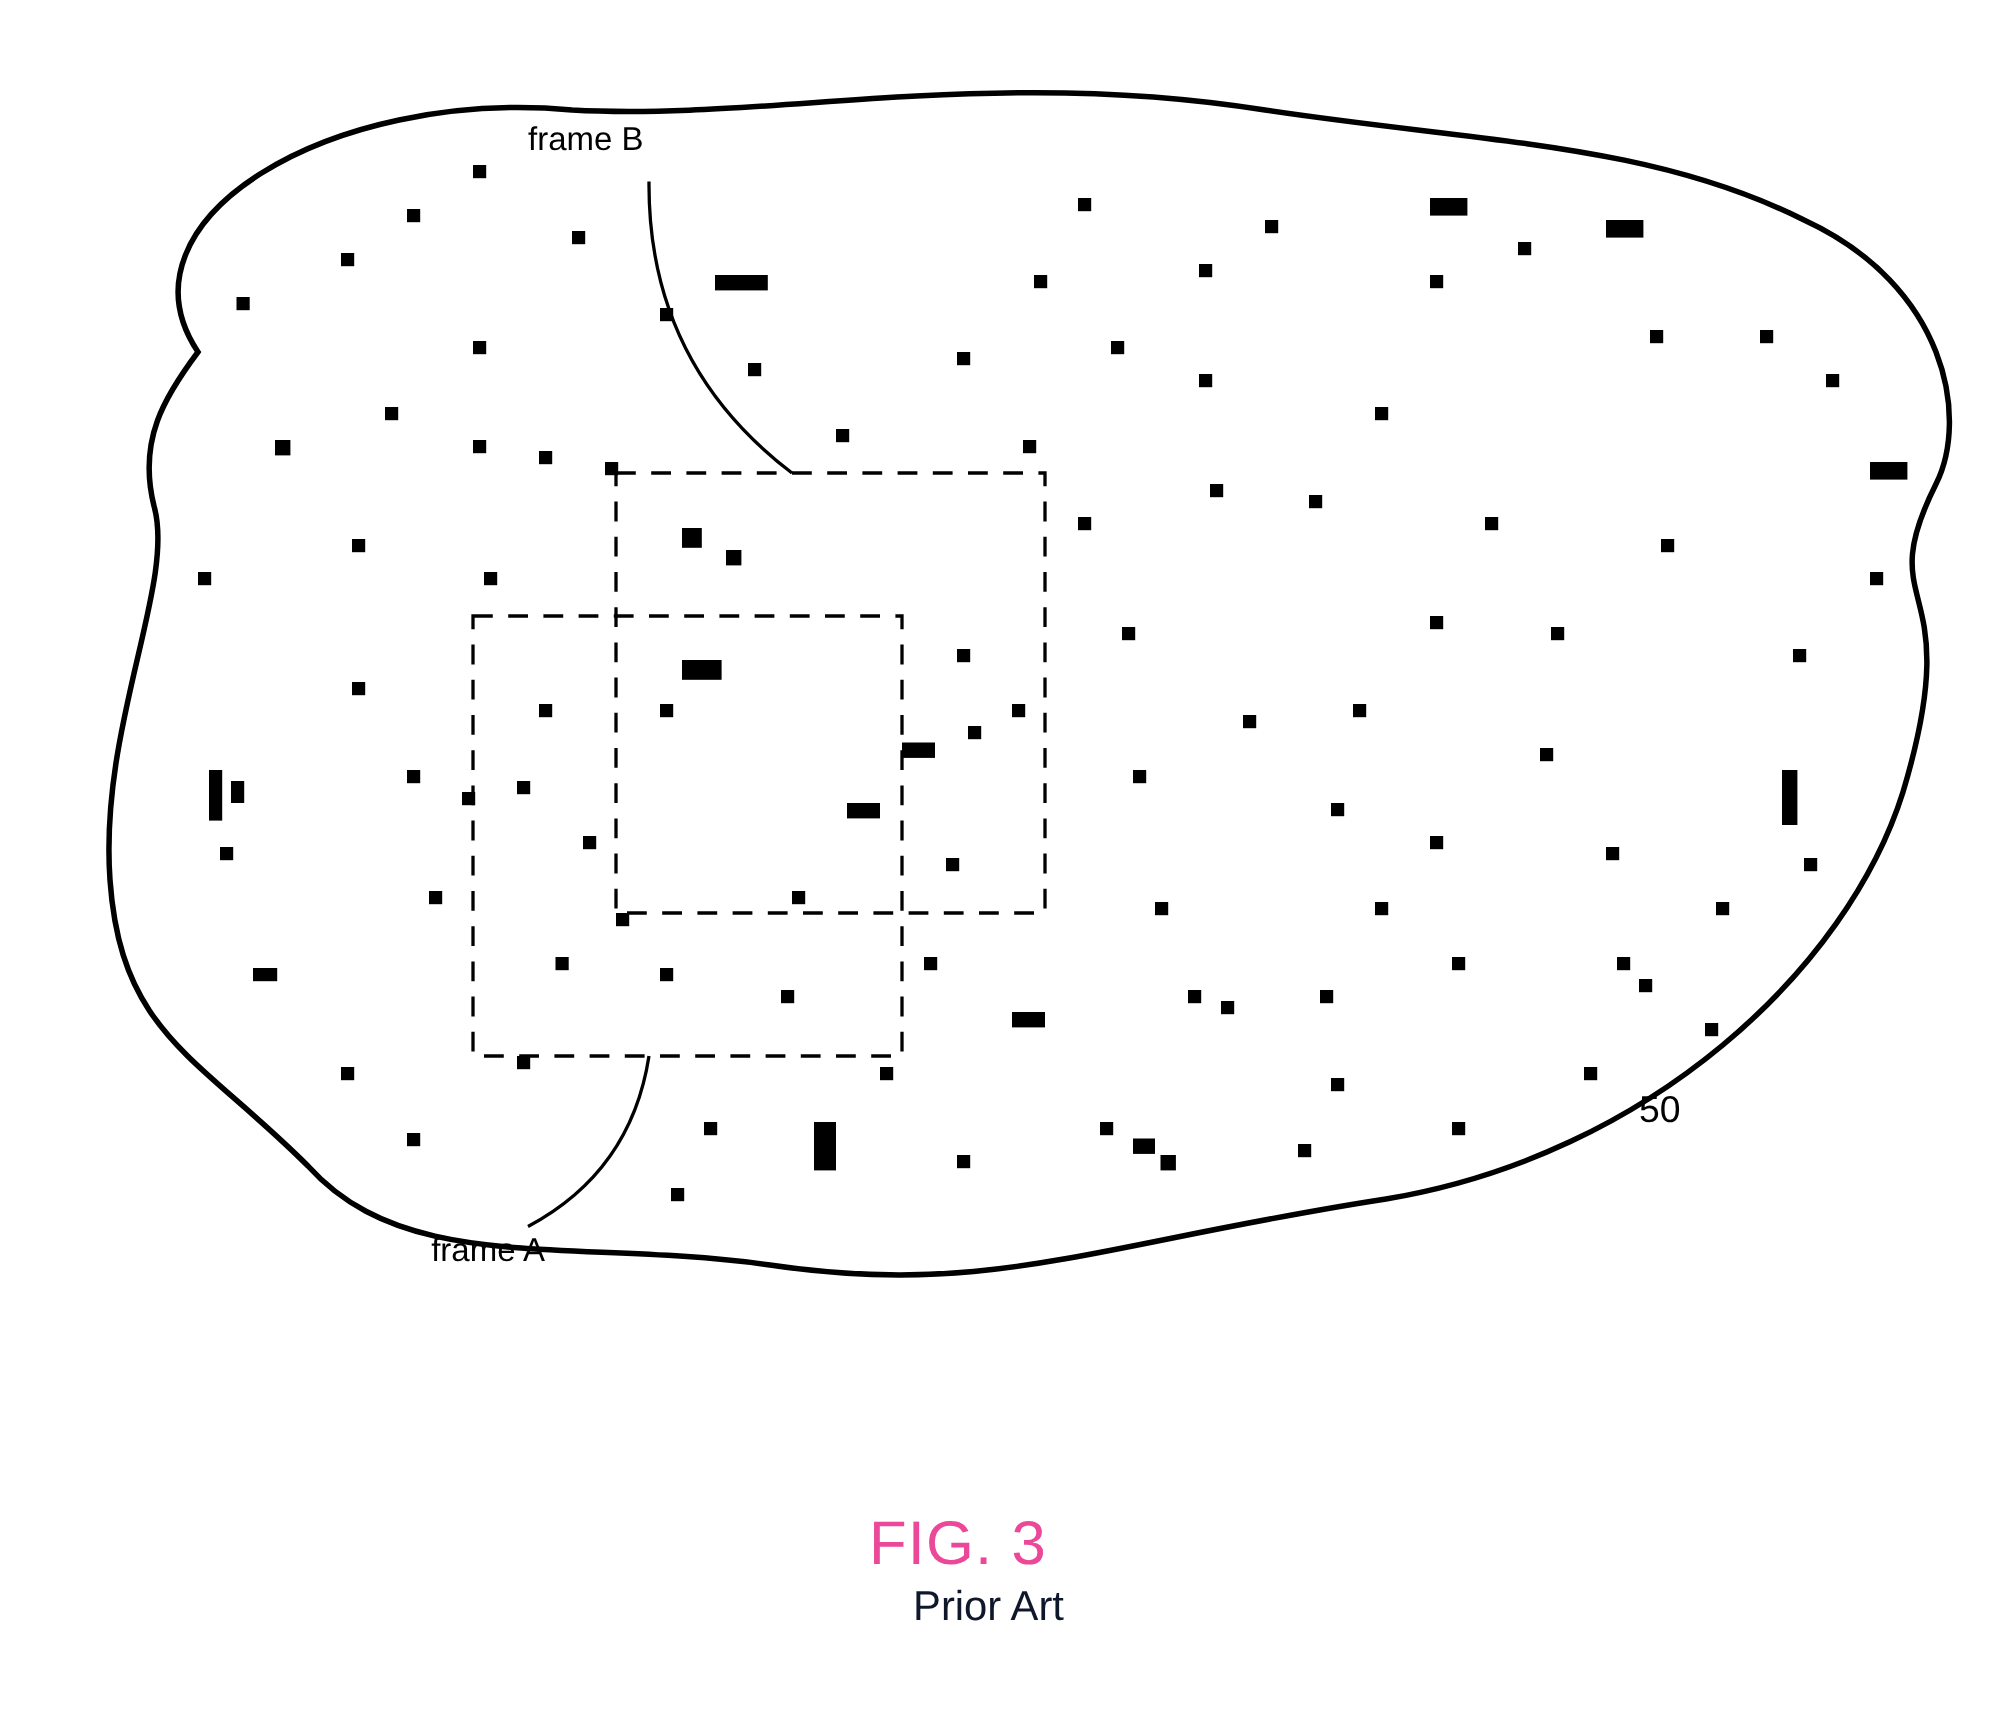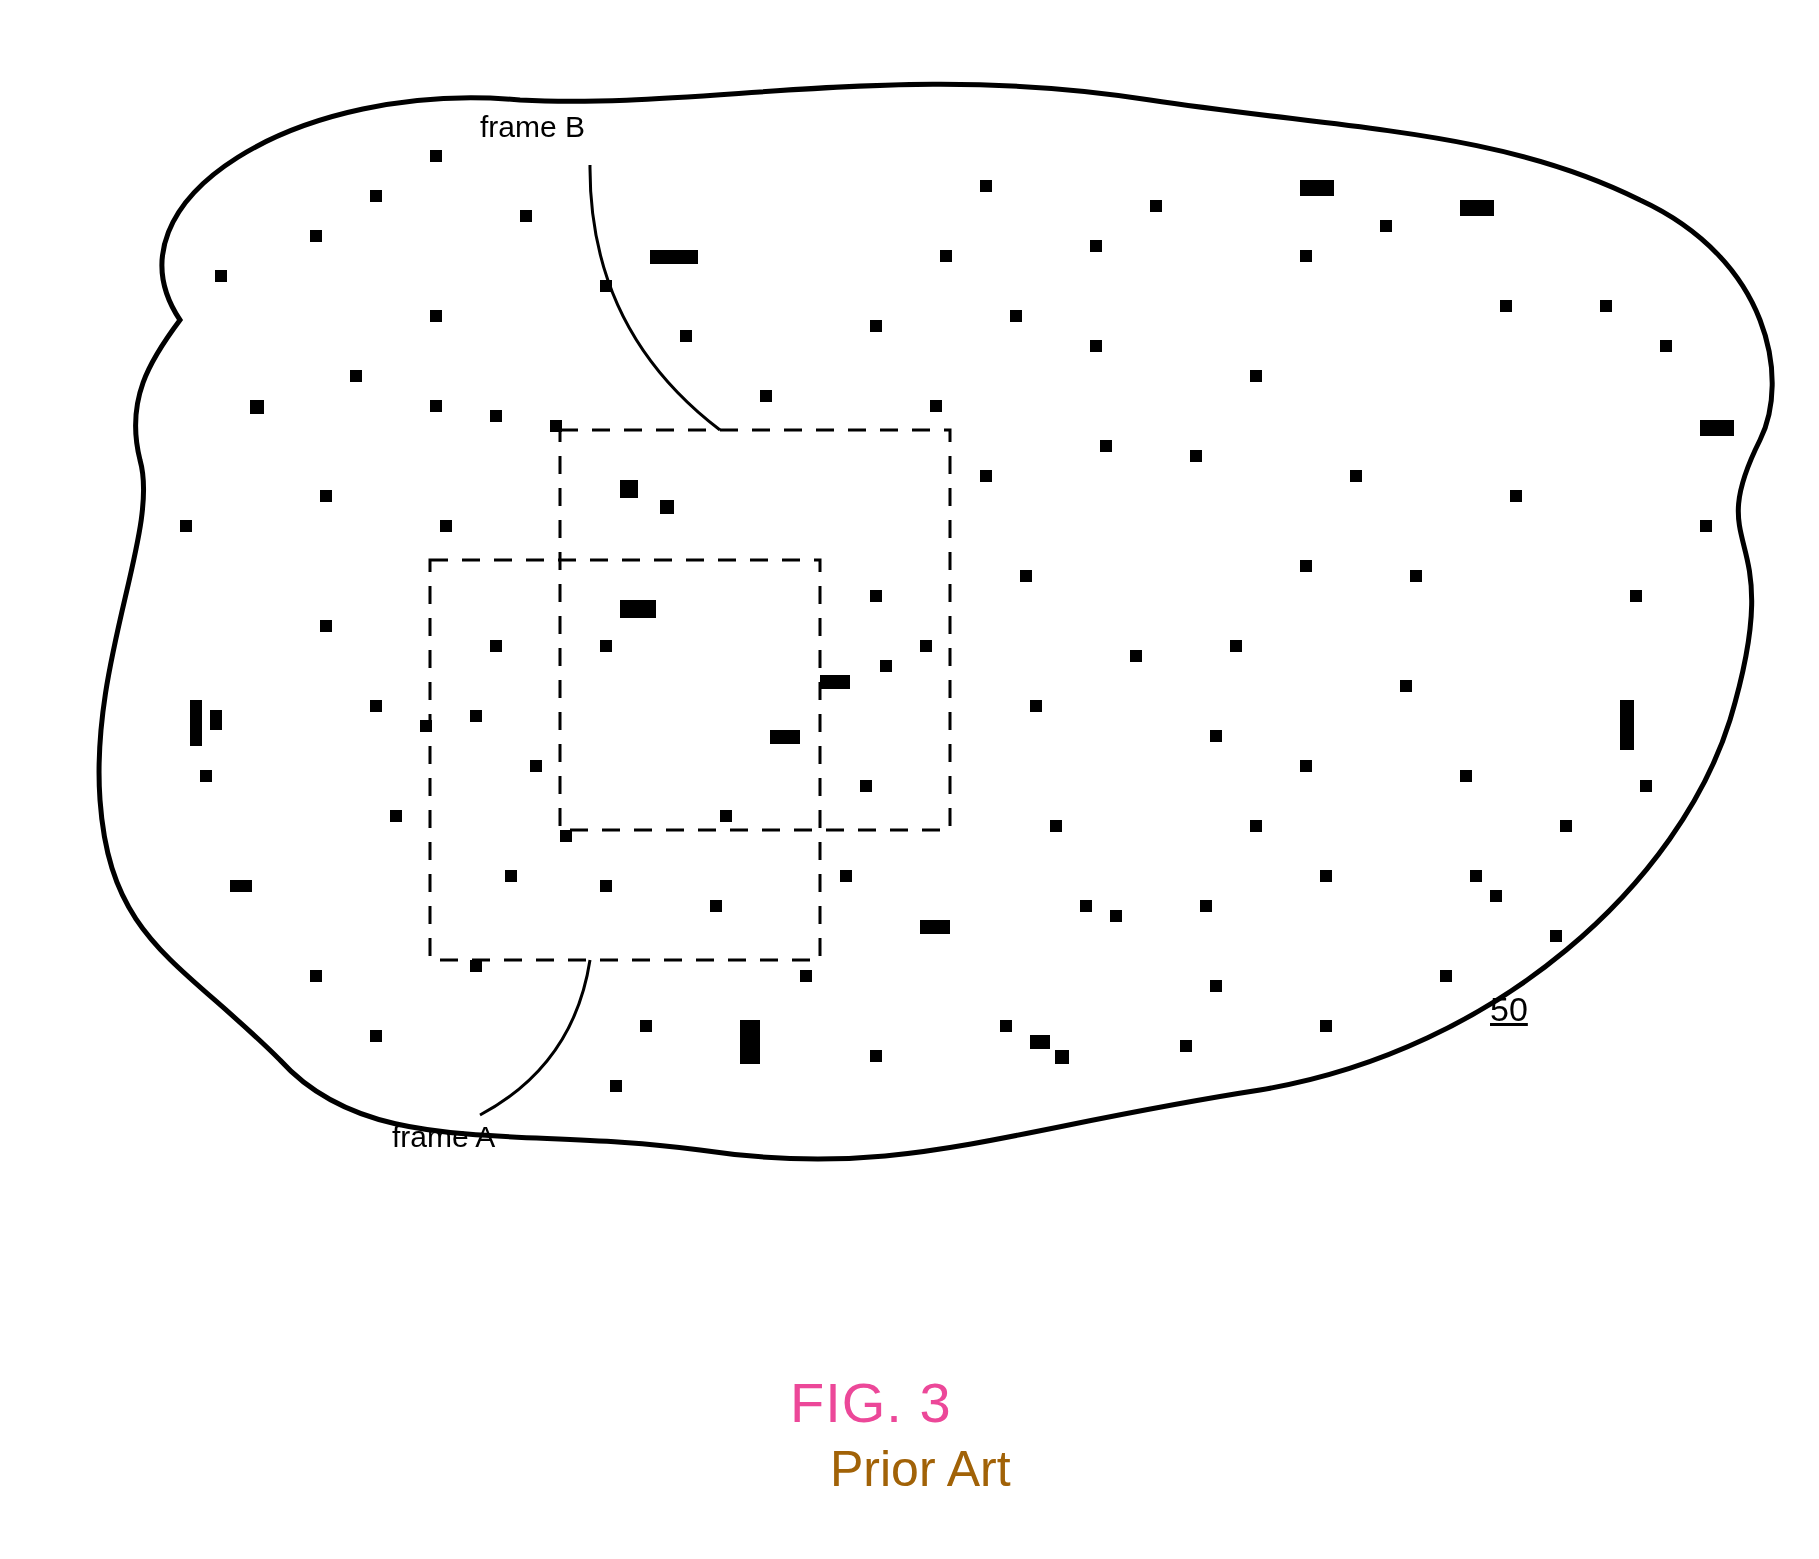--- a/index.html
+++ b/index.html
@@ -1,21 +1,21 @@
 <!DOCTYPE html>
 <html><head>
 <meta charset="utf-8">
 <style>
   html,body{margin:0;padding:0;background:#fff;font-family:Arial,Helvetica,sans-serif}
   .stage{position:relative;width:1819px;height:1559px}
   svg{position:absolute;left:0;top:0}
   .label{position:absolute;font-size:30px;color:#000}
   .figtitle{position:absolute;font-size:56px;color:#ec4899;letter-spacing:1px}
-  .figsub{position:absolute;font-size:50px;color:#a16207}
-  .refnum{position:absolute;font-size:34px;color:#000;text-decoration:underline}
+  .figsub{position:absolute;font-size:38px;color:#0f172a}
+  .refnum{position:absolute;font-size:34px;color:#000;}
 </style>
 </head>
 <body>
 
 <div class="stage">
   <svg id="svg" width="1819" height="1559">
     <g id="g-blob">
         <path d="M 180 320 C 100 200, 300 80, 520 100 C 700 110, 900 60, 1150 100 C 1350 130, 1500 130, 1640 200 C 1770 260, 1790 380, 1760 440 C 1700 560, 1790 520, 1730 720 C 1680 880, 1500 1050, 1260 1090 C 1000 1130, 900 1180, 700 1150 C 520 1125, 370 1160, 280 1060 C 180 960, 110 940, 100 800 C 90 660, 160 530, 140 460 C 125 400, 150 360, 180 320 Z" fill="none" stroke="#000" stroke-width="5"></path>
       </g>
     <g id="g-speckles">

